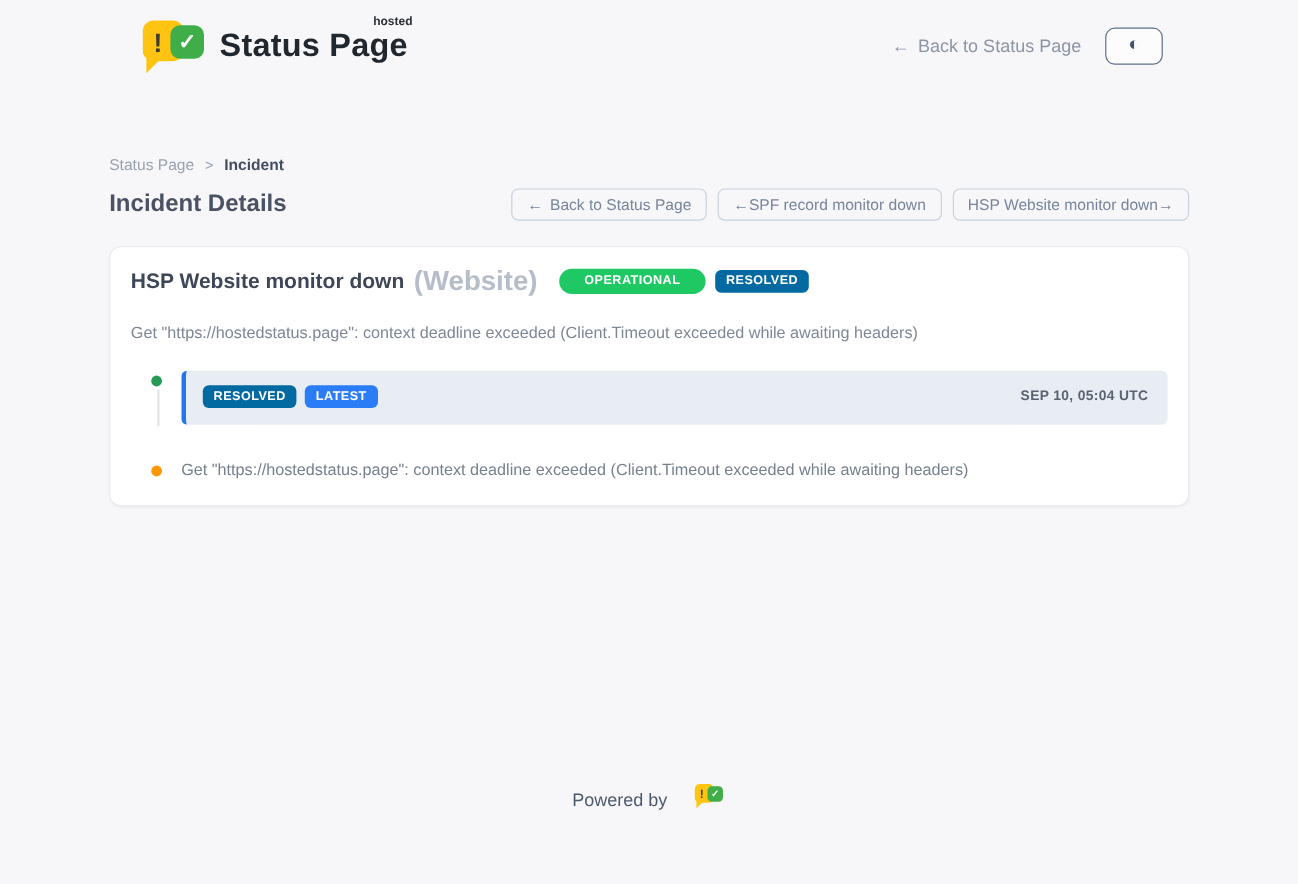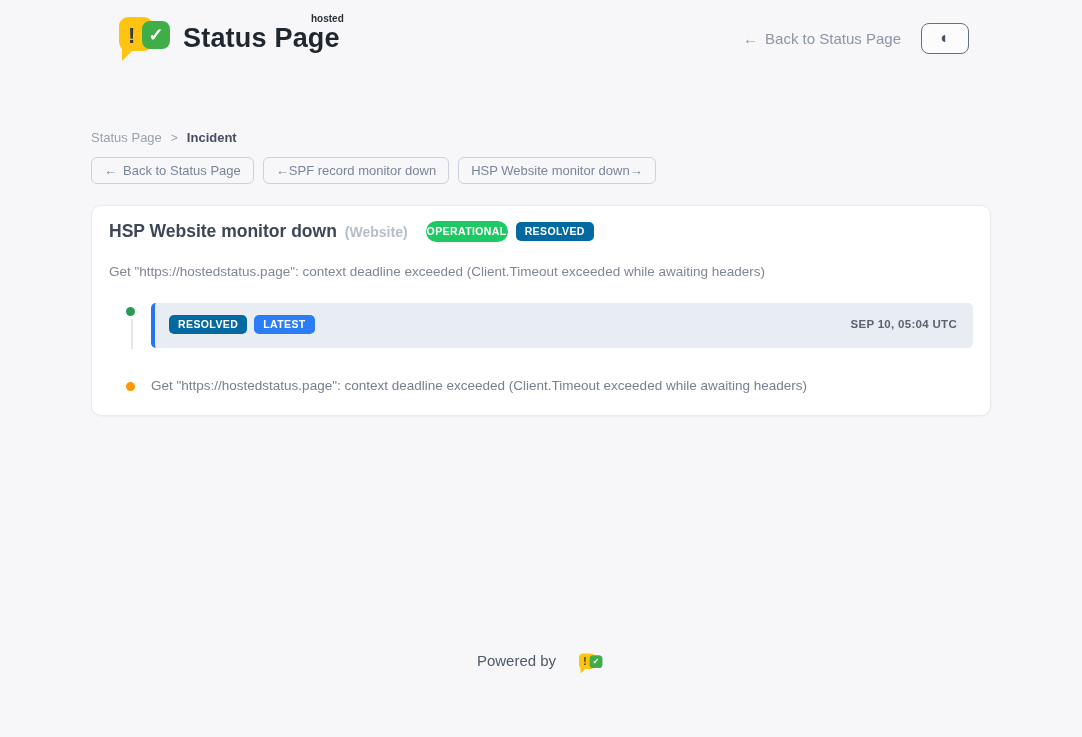--- a/index.html
+++ b/index.html
@@ -37,23 +37,23 @@
   .page-title { font-size: 20px; font-weight: 700; color: #4a5264; }
   .nav-buttons { display: flex; gap: 9px; }
   .nav-btn { display: flex; align-items: center; border: 1px solid #c9d2dd; border-radius: 6px; background: transparent; color: #78859a; font-size: 13px; font-family: "Liberation Sans", sans-serif; padding: 5px 12px; height: 27px; cursor: pointer; white-space: nowrap; }
   .nav-btn .arr { font-size: 13px; }
   .nav-btn.gap-arrow { gap: 6px; }
 
   
   .card { margin-top: 21px; background: #ffffff; border: 1px solid #e7eaef; border-radius: 10px; box-shadow: 0 1px 2px rgba(20,30,60,0.04); padding: 15px 17px 22px 17px; }
   .card-title-row { display: flex; align-items: center; gap: 8px; }
   .incident-title { font-size: 17.5px; font-weight: 700; color: #3e4757; }
-  .incident-component { font-size: 14px; font-weight: 600; color: #b5bdc9; margin-right: 10px; }
+  .incident-component { font-size: 23px; font-weight: 600; color: #b5bdc9; margin-right: 10px; }
   .badge { color: #fff; font-weight: 700; font-size: 10.5px; letter-spacing: 0.4px; padding: 4px 9px; border-radius: 5px; display: inline-block; line-height: 1; }
-  .badge.pill { border-radius: 999px; padding: 5px 1px; }
+  .badge.pill { border-radius: 999px; padding: 5px 21px; }
   .badge.op-green { background: #1ec964; }
   .badge.dk-green { background: #0369a1; }
   .badge.blue { background: #2b7cf7; }
   .badge.orange { background: #ffa000; }
   .meta-line { margin-top: 8px; font-size: 12.8px; color: #8d95a3; }
   .meta-line .meta-comp { font-weight: 700; color: #3e4757; margin-right: 4px; }
   .card-desc { margin-top: 22px; font-size: 13.5px; color: #7e8795; }
 
   
   .timeline { position: relative; margin-top: 24px; }
@@ -65,21 +65,21 @@
   .tl-dot.orange { background: #ff9800; }
   .tl-box { background: #e8ecf3; border-left: 4px solid #2575f0; border-radius: 5px; padding: 12px 16px 14px 14px; }
   .tl-head { display: flex; align-items: center; }
   .tl-badges { display: flex; gap: 7px; }
   .tl-time { margin-left: auto; font-size: 11.5px; font-weight: 700; color: #596371; letter-spacing: 0.3px; }
   .tl-msg { margin-top: 11px; font-size: 13.5px; color: #76808e; }
   .tl-plain .tl-msg { margin-top: 13px; }
 
   
   .footer { position: absolute; left: 0; right: 0; top: 652px; text-align: center; }
-  .powered { display: flex; align-items: flex-start; justify-content: center; gap: 23px; color: #4d5a6b; font-size: 15px; }
+  .powered { display: flex; align-items: flex-end; justify-content: center; gap: 23px; color: #4d5a6b; font-size: 15px; }
   .mark-small-wrap { width: 26px; height: 24px; overflow: visible; }
   .mark-small-wrap .mark { transform: scale(0.46); transform-origin: 0 0; }
   .copyright { margin-top: 16px; font-size: 12.5px; color: #bcc3cd; }
   .sparkle { color: #f6c445; font-size: 12px; }
 </style>
 </head>
 <body>
 
 <div class="container">
 
@@ -104,20 +104,21 @@
     </div>
   </div>
 
   <div class="breadcrumb">
     <span class="crumb-home">Status Page</span>
     <span class="crumb-sep">&gt;</span>
     <span class="crumb-current">Incident</span>
   </div>
 
   <div class="title-row">
+    <h1 class="page-title">Incident Details</h1>
     <div class="nav-buttons">
       <button class="nav-btn gap-arrow">
           <span class="arr">←</span>
           <span>Back to Status Page</span>
         </button>
       <button class="nav-btn">
           <span class="arr">←</span>
           <span>SPF record monitor down</span>
         </button>
       <button class="nav-btn">

